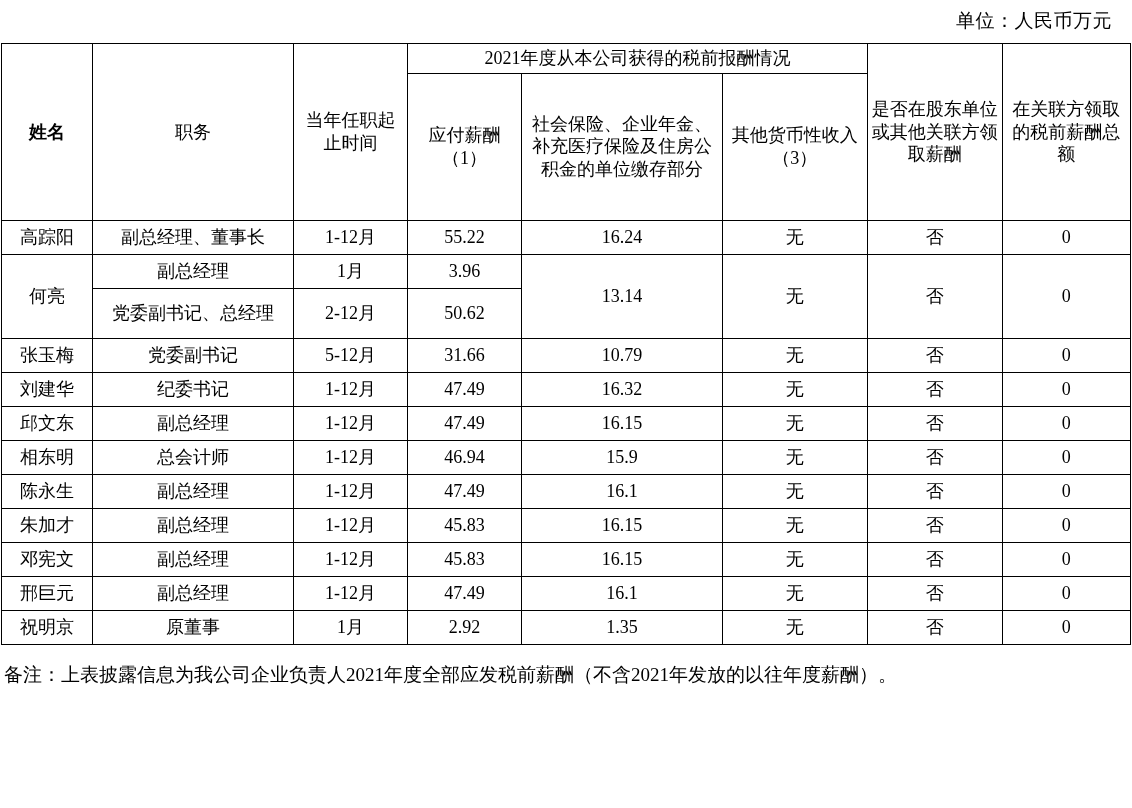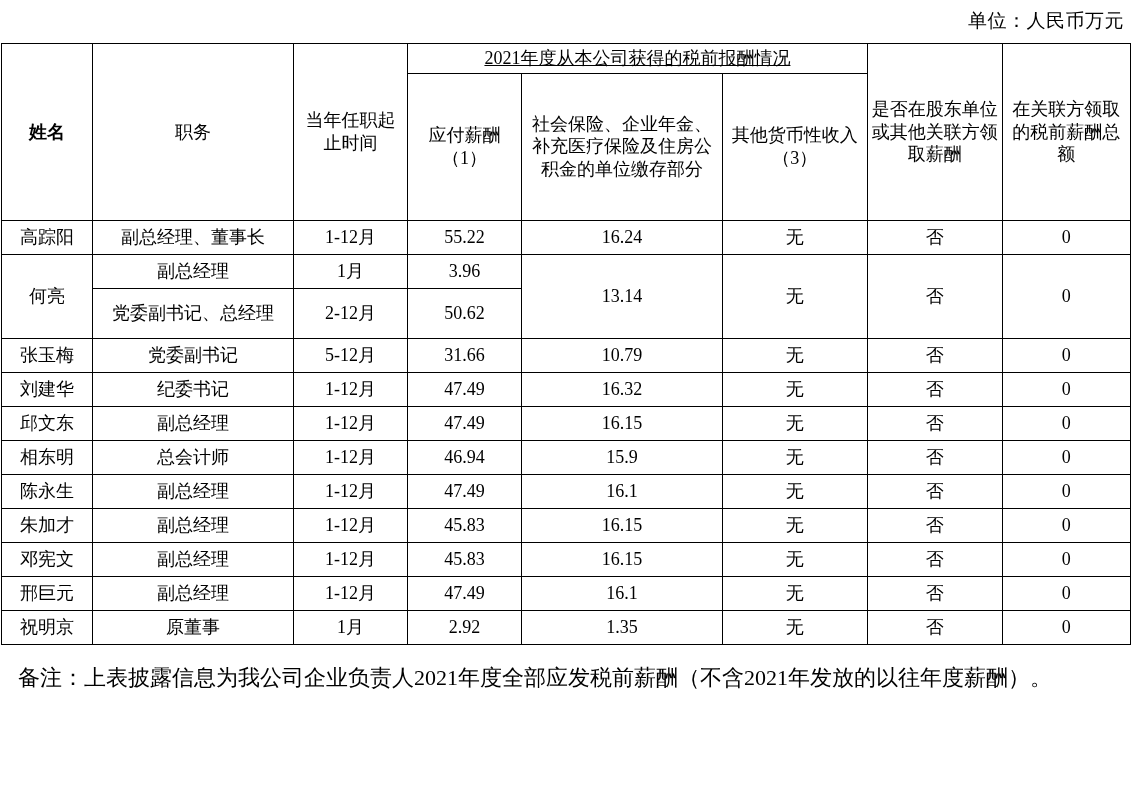--- a/index.html
+++ b/index.html
@@ -16,21 +16,21 @@
   }
   .page {
     position: relative;
     width: 1132px;
     height: 808px;
     box-sizing: border-box;
   }
   .unit-line {
     text-align: right;
     font-size: 19px;
-    padding: 8px 8px 9px 0;
+    padding: 8px 20px 9px 0;
     letter-spacing: 0.5px;
   }
   table.comp-table {
     border-collapse: collapse;
     table-layout: fixed;
     width: 1130px;
     margin: 0 0 0 1px;
   }
   table.comp-table th,
   table.comp-table td {
@@ -51,27 +51,26 @@
   .col-period  { width: 110px; }
   .col-pay     { width: 110px; }
   .col-insur   { width: 194px; }
   .col-other   { width: 140px; }
   .col-holder  { width: 130px; }
   .col-related { width: 124px; }
 
   .hdr-group {
     font-size: 18px;
     padding: 10px 4px;
-    text-decoration: underline;
   }
   .cell-num { font-size: 18px; font-family: Liberation Serif, serif; }
   .row-h { height: 34px; }
   .note {
-    font-size: 22px;
-    padding: 16px 2px 0 18px;
+    font-size: 19px;
+    padding: 16px 2px 0 4px;
     text-align: left;
     line-height: 1.5;
   }
 </style>
 </head>
 <body>
 
 <div class="page">
 
   <div class="unit-line">单位：人民币万元</div>

